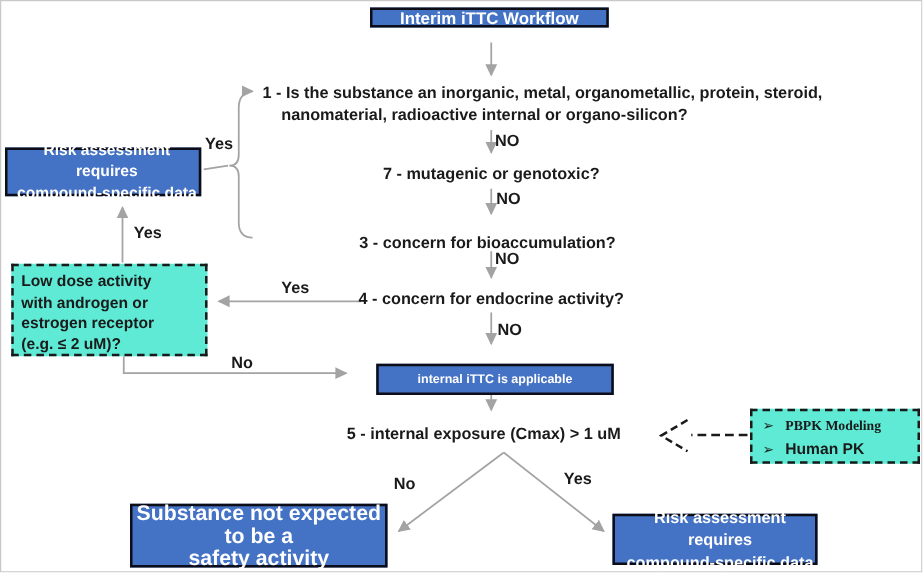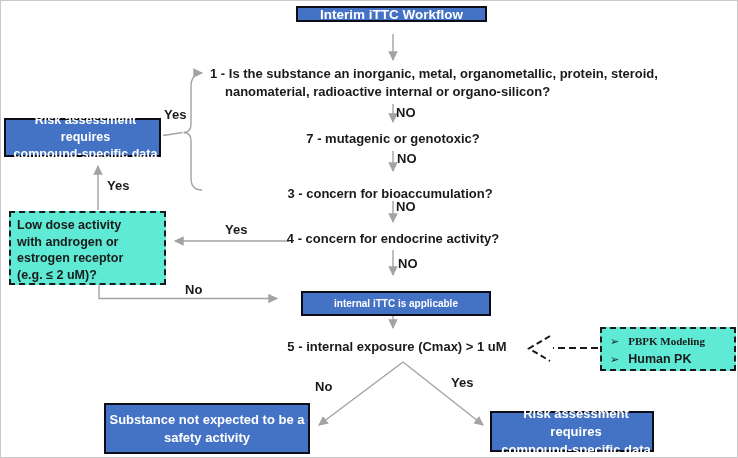--- a/index.html
+++ b/index.html
@@ -74,21 +74,21 @@
     <span>Interim iTTC Workflow</span>
   </div>
 
   <div class="q" style="left:209px;top:64px;">
     <div>1 - Is the substance an inorganic, metal, organometallic, protein, steroid,</div>
     <div class="indent2">nanomaterial, radioactive internal or organo-silicon?</div>
   </div>
   <div class="q centered" style="left:392px;top:129px;">7 - mutagenic or genotoxic?</div>
   <div class="q centered" style="left:389px;top:184px;">3 - concern for bioaccumulation?</div>
   <div class="q centered" style="left:392px;top:229px;">4 - concern for endocrine activity?</div>
-  <div class="q centered" style="left:396px;top:337px;">5 - internal exposure (Cmax) &gt; 1 uM</div>
+  <div class="q centered" style="left:386px;top:337px;">5 - internal exposure (Cmax) &gt; 1 uM</div>
 
   <span class="lbl" style="left:395px;top:104px;">NO</span>
   <span class="lbl" style="left:396px;top:150px;">NO</span>
   <span class="lbl" style="left:395px;top:198px;">NO</span>
   <span class="lbl" style="left:397px;top:255px;">NO</span>
   <span class="lbl" style="left:163px;top:106px;">Yes</span>
   <span class="lbl" style="left:224px;top:221px;">Yes</span>
   <span class="lbl" style="left:106px;top:177px;">Yes</span>
   <span class="lbl" style="left:184px;top:281px;">No</span>
   <span class="lbl" style="left:314px;top:378px;">No</span>
@@ -114,21 +114,21 @@
     <div class="pbpk-row">
       <span class="pbpk-bullet">➢</span>
       <span class="pbpk-serif">PBPK Modeling</span>
     </div>
     <div class="pbpk-row">
       <span class="pbpk-bullet">➢</span>
       <span class="pbpk-sans">Human PK</span>
     </div>
   </div>
 
-  <div class="bluebox center" style="left:103px;top:402px;width:206px;height:51px;font-size:13px;line-height:18px;">
+  <div class="bluebox center" style="left:103px;top:402px;width:206px;height:51px;font-size:17px;line-height:18px;">
     <div>Substance not expected to be a</div>
     <div>safety activity</div>
   </div>
 
   <div class="bluebox" style="left:489px;top:410px;width:164px;height:41px;font-size:13px;line-height:18px;padding-left:8px;">
     <div>Risk assessment requires</div>
     <div>compound-specific data</div>
   </div>
 
 </div>

